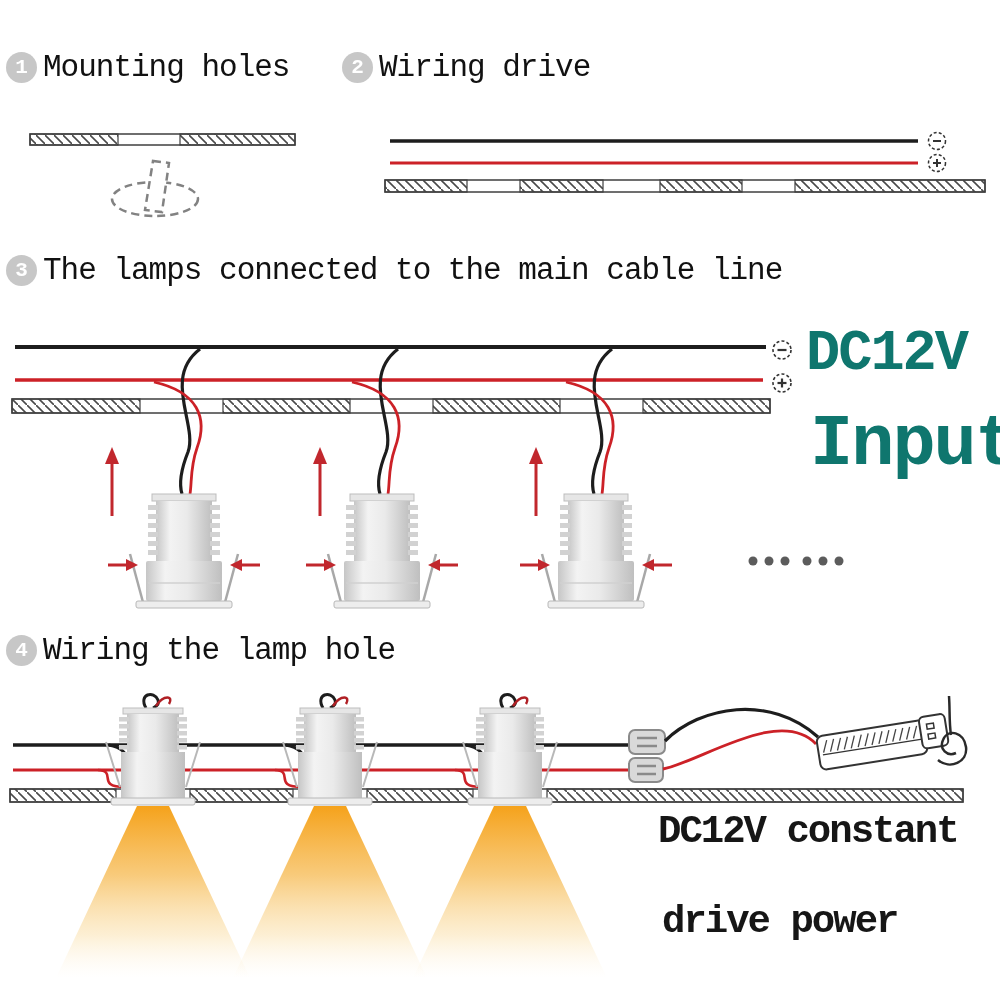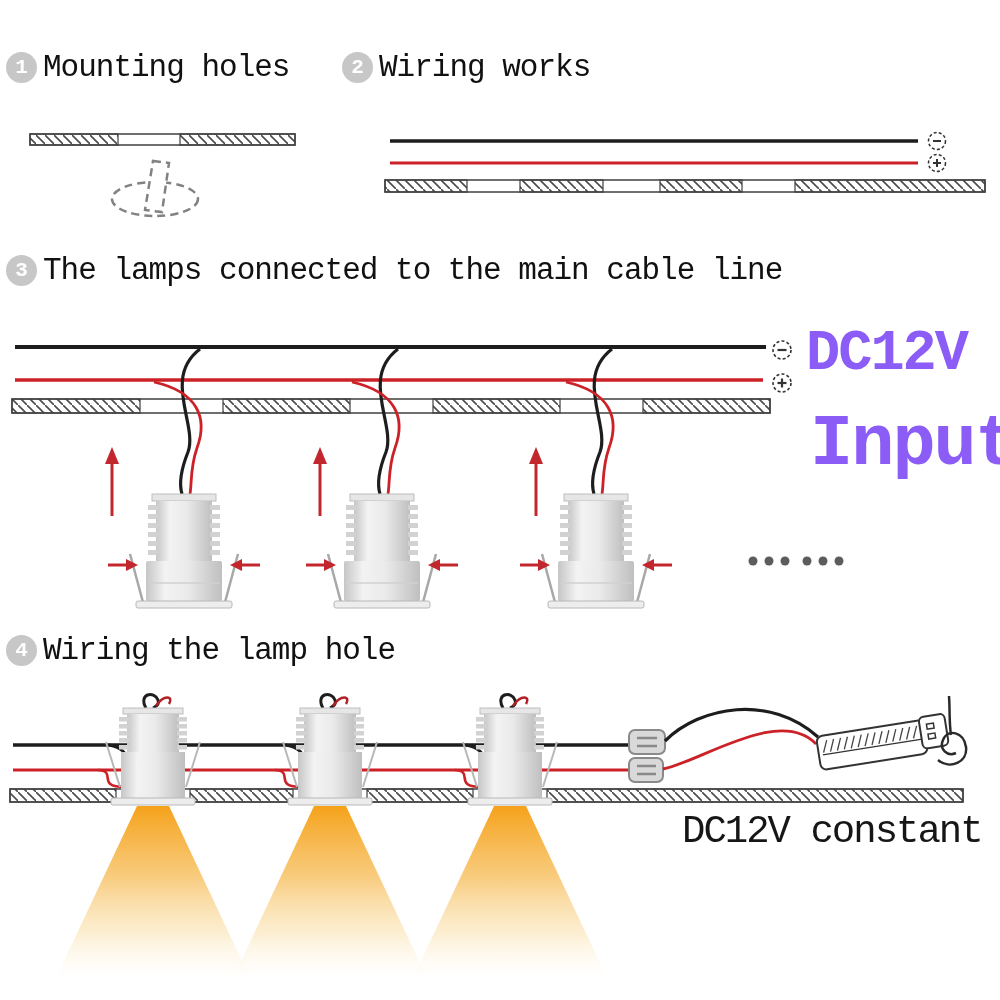--- a/index.html
+++ b/index.html
@@ -3,24 +3,24 @@
 <meta charset="utf-8">
 <style>
   html,body{margin:0;padding:0;background:#fff;}
   #stage{position:relative;width:1000px;height:1000px;background:#fff;overflow:hidden;
          font-family:"Liberation Mono","DejaVu Sans Mono",monospace;}
   #art{position:absolute;left:0;top:0;}
   .step-header{position:absolute;display:flex;align-items:center;gap:6px;white-space:nowrap;}
   .badge{display:inline-block;width:31px;height:31px;border-radius:50%;background:#c7c7c7;
          color:#fff;font-weight:bold;font-size:21px;line-height:31px;text-align:center;flex:0 0 auto;}
   .step-label{font-weight:normal;font-size:31px;color:#111;letter-spacing:-1px;}
-  .red-label{position:absolute;color:#8b5cf6;font-weight:bold;white-space:nowrap;}
+  .red-label{position:absolute;color:#0f766e;font-weight:bold;white-space:nowrap;}
   .dc1{left:806px;top:322px;font-size:57px;letter-spacing:-2px;}
   .dc2{left:810px;top:404px;font-size:72px;letter-spacing:-2px;}
-  .blk-label{position:absolute;color:#161616;font-weight:normal;white-space:nowrap;margin-left:24px;}
+  .blk-label{position:absolute;color:#161616;font-weight:bold;white-space:nowrap;}
   .drv1{left:658px;top:810px;font-size:39px;letter-spacing:-2px;}
   .drv2{left:662px;top:900px;font-size:39px;letter-spacing:-2px;}
 </style>
 </head>
 <body>
 
 <div id="stage">
 
   <svg id="art" width="1000" height="1000" viewBox="0 0 1000 1000">
     <defs>
@@ -255,28 +255,29 @@
       <use href="#lampB" x="455" y="690"></use>
     </g>
   </svg>
 
   <div class="step-header" style="left:6px;top:50px">
     <span class="badge">1</span>
     <span class="step-label">Mounting holes</span>
   </div>
   <div class="step-header" style="left:342px;top:50px">
     <span class="badge">2</span>
-    <span class="step-label">Wiring works</span>
+    <span class="step-label">Wiring drive</span>
   </div>
   <div class="step-header" style="left:6px;top:253px">
     <span class="badge">3</span>
     <span class="step-label">The lamps connected to the main cable line</span>
   </div>
   <div class="step-header" style="left:6px;top:633px">
     <span class="badge">4</span>
     <span class="step-label">Wiring the lamp hole</span>
   </div>
 
   <div class="red-label dc1">DC12V</div>
   <div class="red-label dc2">Input</div>
 
   <div class="blk-label drv1">DC12V constant</div>
+  <div class="blk-label drv2">drive power</div>
 </div>
 
 </body></html>

